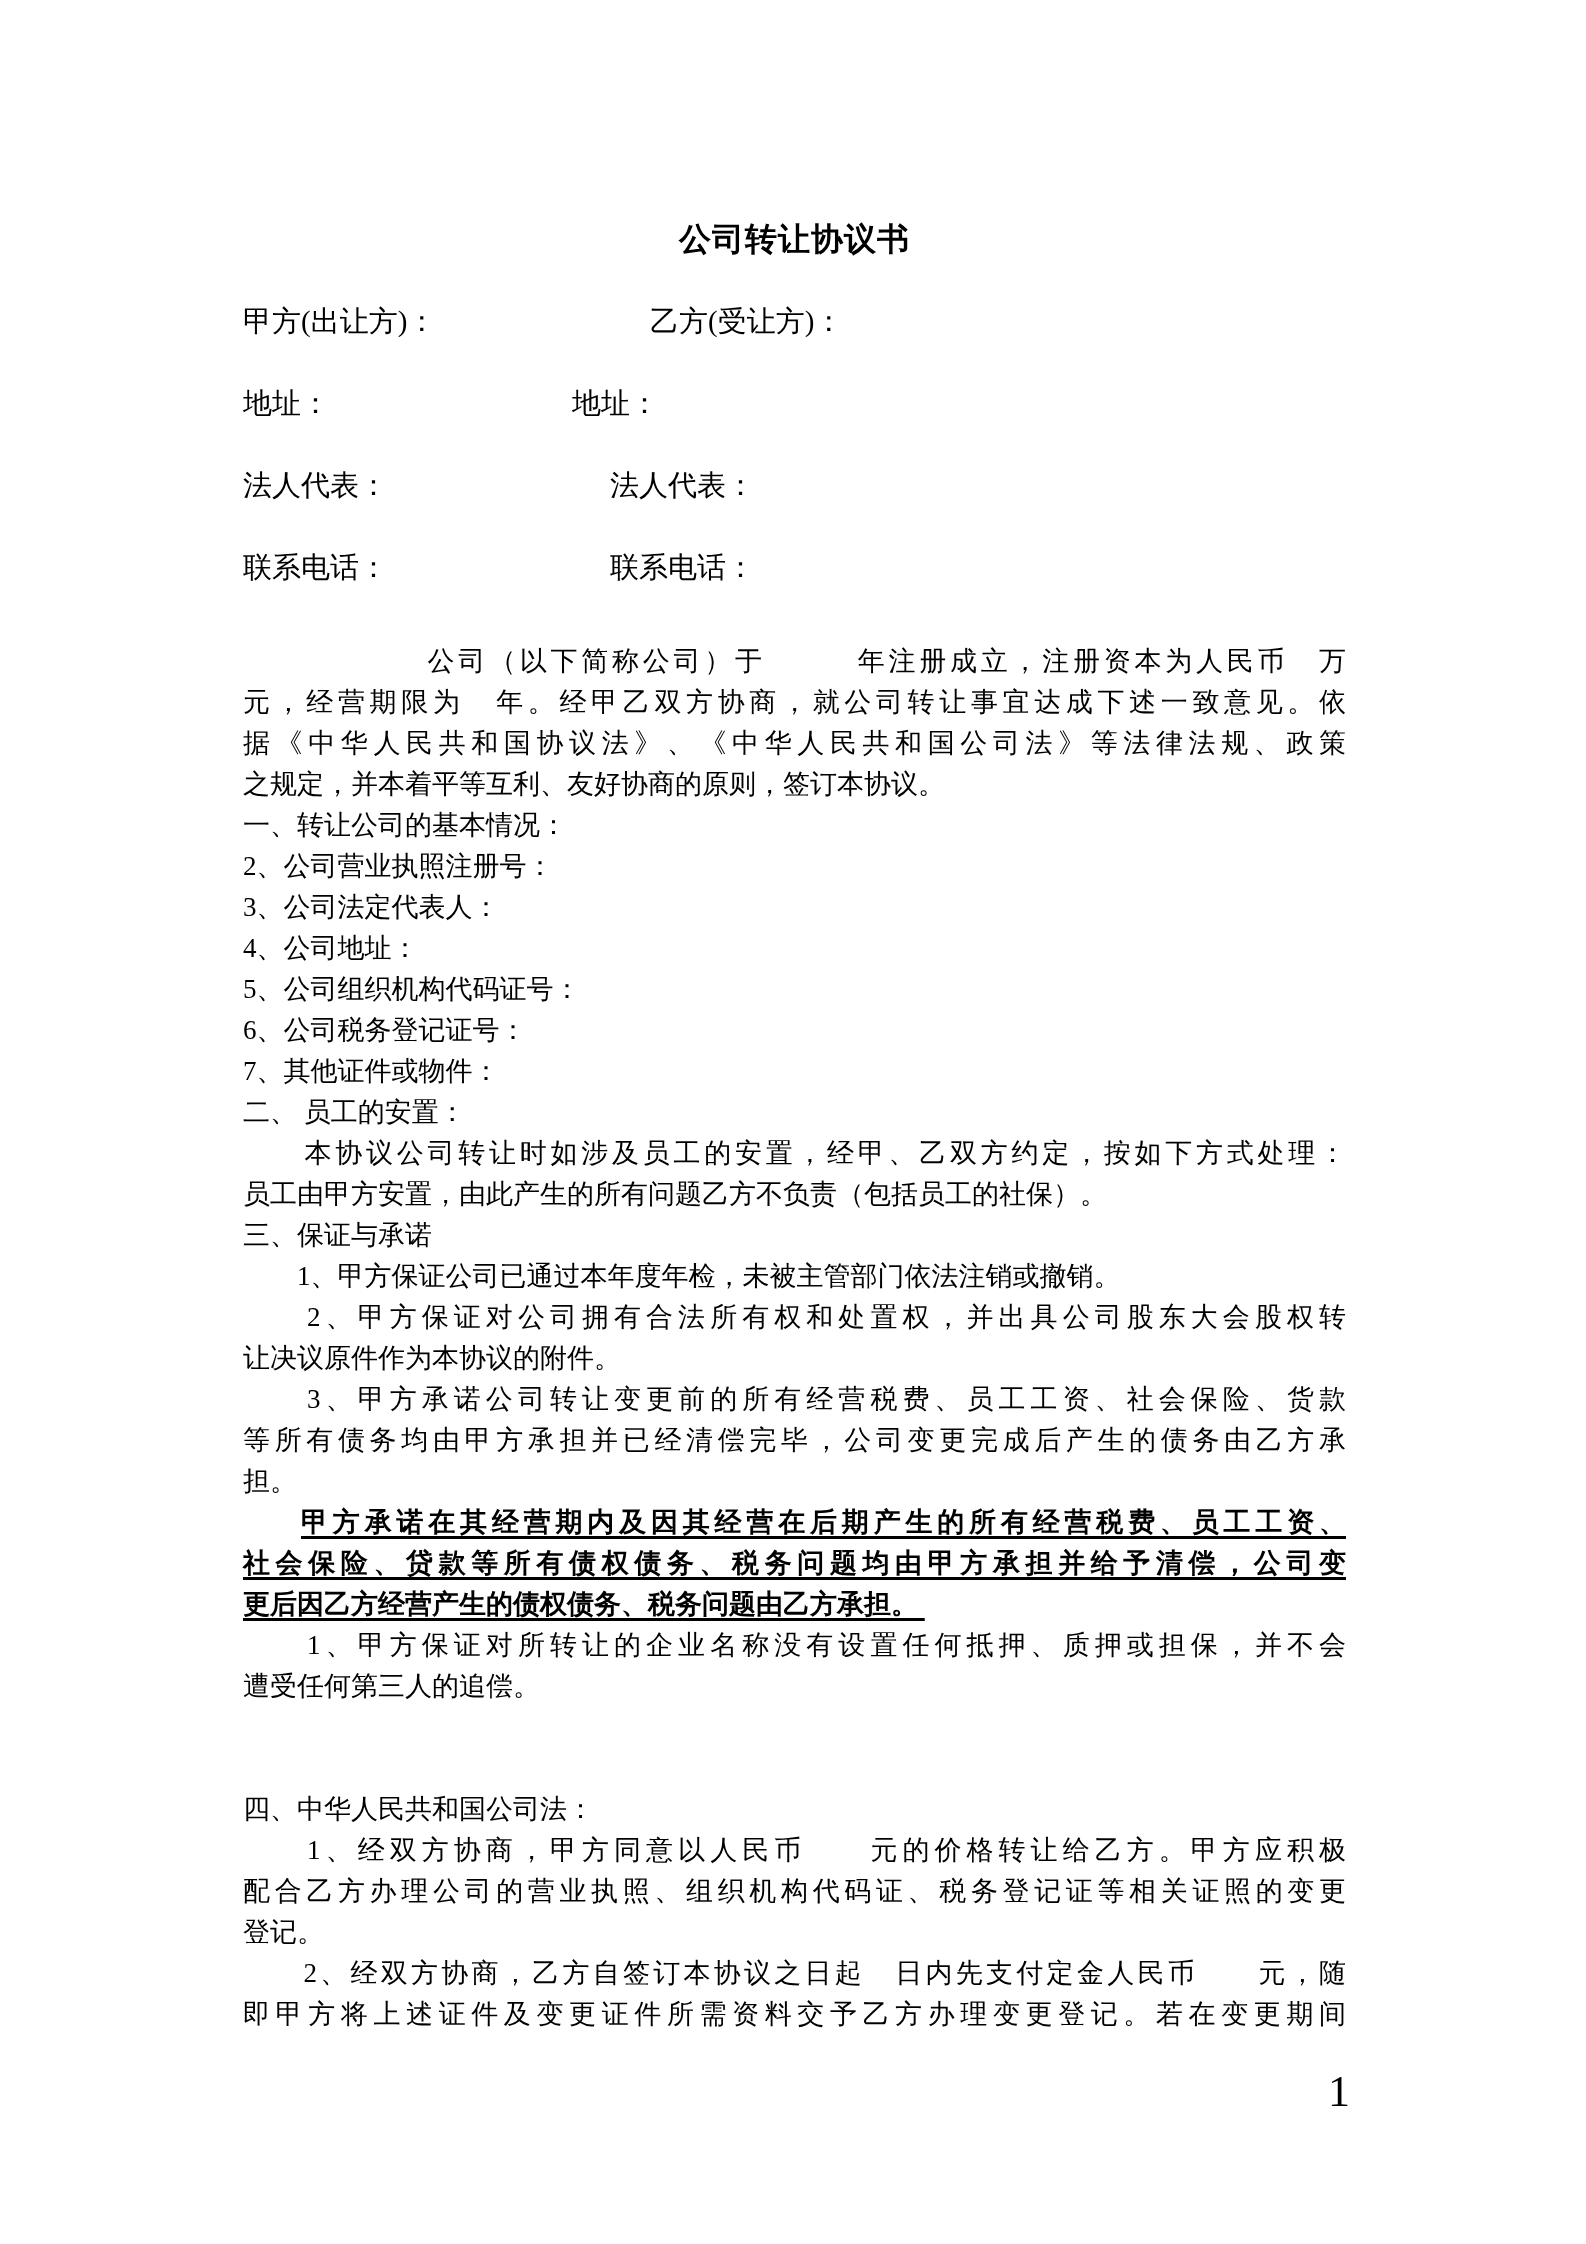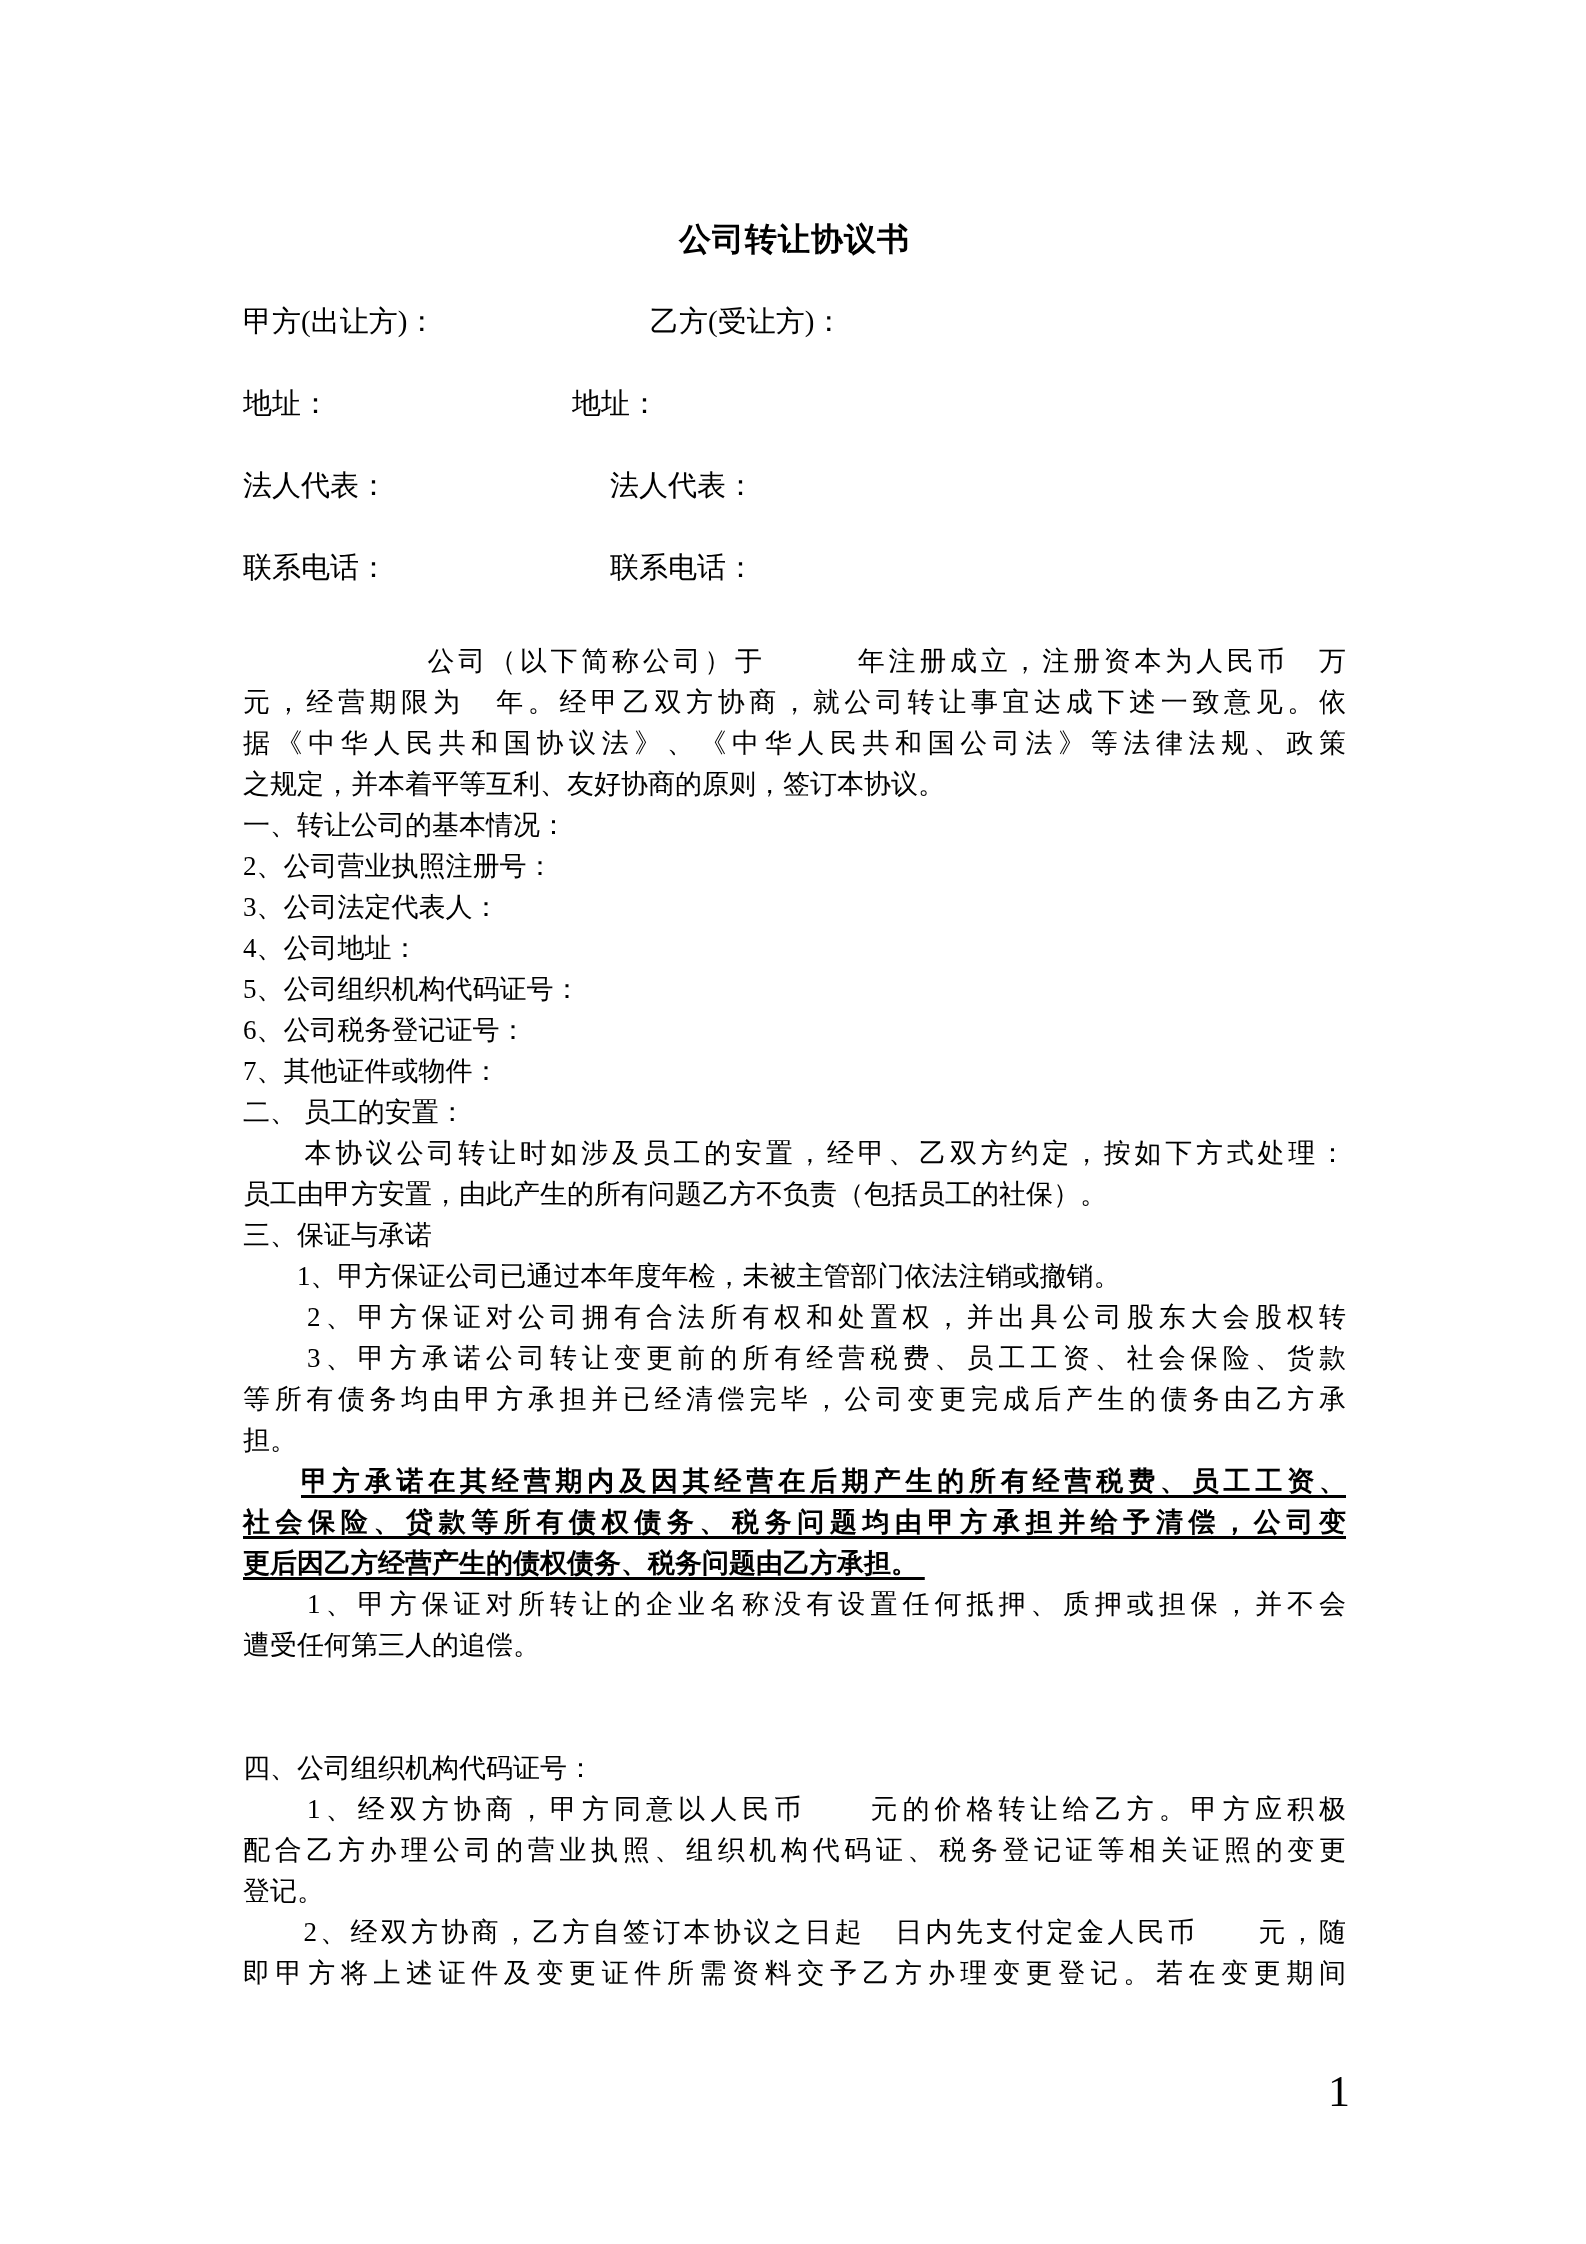--- a/index.html
+++ b/index.html
@@ -48,31 +48,32 @@
     <div class="ln">4、公司地址：</div>
     <div class="ln">5、公司组织机构代码证号：</div>
     <div class="ln">6、公司税务登记证号：</div>
     <div class="ln">7、其他证件或物件：</div>
     <div class="ln">二、 员工的安置：</div>
     <div class="ln jf">　　本协议公司转让时如涉及员工的安置，经甲、乙双方约定，按如下方式处理：</div>
     <div class="ln">员工由甲方安置，由此产生的所有问题乙方不负责（包括员工的社保）。</div>
     <div class="ln">三、保证与承诺</div>
     <div class="ln">　　1、甲方保证公司已通过本年度年检，未被主管部门依法注销或撤销。</div>
     <div class="ln jf">　　2、甲方保证对公司拥有合法所有权和处置权，并出具公司股东大会股权转</div>
+    <div class="ln">让决议原件作为本协议的附件。</div>
     <div class="ln jf">　　3、甲方承诺公司转让变更前的所有经营税费、员工工资、社会保险、货款</div>
     <div class="ln jf">等所有债务均由甲方承担并已经清偿完毕，公司变更完成后产生的债务由乙方承</div>
     <div class="ln">担。</div>
     <div class="ln jf bu ti2">甲方承诺在其经营期内及因其经营在后期产生的所有经营税费、员工工资、</div>
     <div class="ln jf bu">社会保险、贷款等所有债权债务、税务问题均由甲方承担并给予清偿，公司变</div>
     <div class="ln bu">更后因乙方经营产生的债权债务、税务问题由乙方承担。 </div>
     <div class="ln jf">　　1、甲方保证对所转让的企业名称没有设置任何抵押、质押或担保，并不会</div>
     <div class="ln">遭受任何第三人的追偿。</div>
     <div class="ln"></div>
     <div class="ln"></div>
-    <div class="ln">四、公司组织机构代码证号：</div>
+    <div class="ln">四、中华人民共和国公司法：</div>
     <div class="ln jf">　　1、经双方协商，甲方同意以人民币　　元的价格转让给乙方。甲方应积极</div>
     <div class="ln jf">配合乙方办理公司的营业执照、组织机构代码证、税务登记证等相关证照的变更</div>
     <div class="ln">登记。</div>
     <div class="ln jf">　　2、经双方协商，乙方自签订本协议之日起　日内先支付定金人民币　　元，随</div>
     <div class="ln jf">即甲方将上述证件及变更证件所需资料交予乙方办理变更登记。若在变更期间</div>
   </div>
 
   <div class="pagenum">1</div>
 </div>
 

